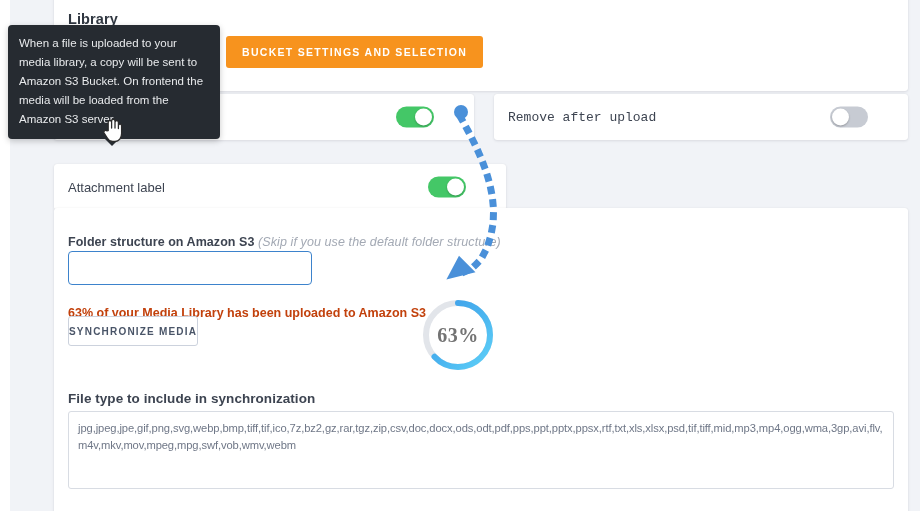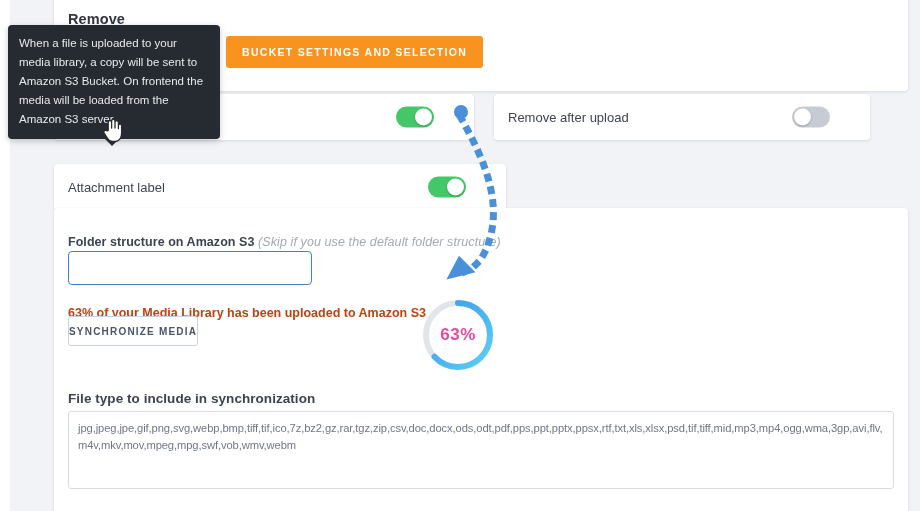--- a/index.html
+++ b/index.html
@@ -110,21 +110,21 @@
     border-left: 7px solid transparent;
     border-right: 7px solid transparent;
     border-top: 7px solid #262b31;
   }
 
   
   .toggle-card {
     height: 46px;
   }
   #row-copy      { left: 54px; top: 94px;  width: 420px; }
-  #row-remove    { left: 494px; top: 94px; width: 376px; }
+  #row-remove    { left: 494px; top: 94px; width: 414px; font-family: Liberation Mono, monospace; }
   #row-attach    { left: 54px; top: 164px; width: 452px; text-decoration: underline; }
 
   .row-label {
     position: absolute;
     left: 14px; top: 50%;
     transform: translateY(-50%);
     font-size: 13px;
     color: #3d4451;
     font-weight: 500;
   }
@@ -208,24 +208,25 @@
     left: 366px; top: 89px;
     width: 76px; height: 76px;
   }
   #progress-ring .pct {
     position: absolute;
     left: 0; top: 0;
     width: 76px; height: 76px;
     display: flex;
     align-items: center;
     justify-content: center;
-    font-size: 17px;
-    font-weight: bold;
-    color: #ec4899;
+    font-size: 20px;
+    font-weight: bold;
+    color: #737373;
     letter-spacing: .5px;
+    font-family: Liberation Serif, serif;
   }
 
   
   #filetype-label { left: 14px; top: 183px; font-size: 13.5px; }
   #filetype-input {
     position: absolute;
     left: 14px; top: 203px;
     width: 826px; height: 78px;
     box-sizing: border-box;
     border: 1px solid #d8dce3;
@@ -261,21 +262,21 @@
   }
 </style>
 </head>
 <body>
 
 <div id="page">
 
   <div class="left-gutter"></div>
 
   <div class="card" id="header-card">
-    <div id="page-title">Remove</div>
+    <div id="page-title">Library</div>
     <div id="header-actions">
       <div class="btn btn-primary">BUCKET SETTINGS AND SELECTION</div>
     </div>
   </div>
 
   <div id="tooltip">
     <span>When a file is uploaded to your media library, a copy will be sent to Amazon S3 Bucket. On frontend the media will be loaded from the Amazon S3 server</span>
   </div>
 
   <div class="card toggle-card" id="row-copy">

